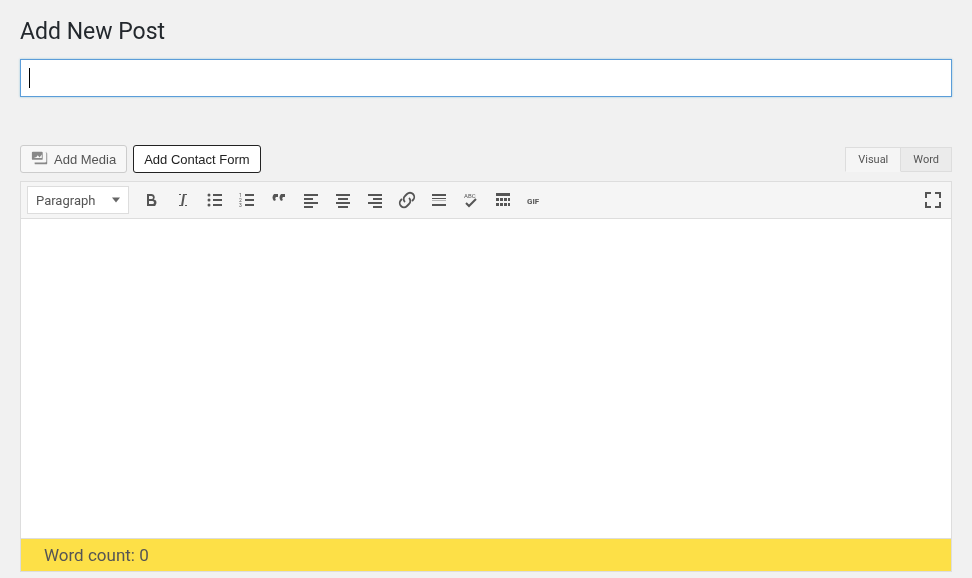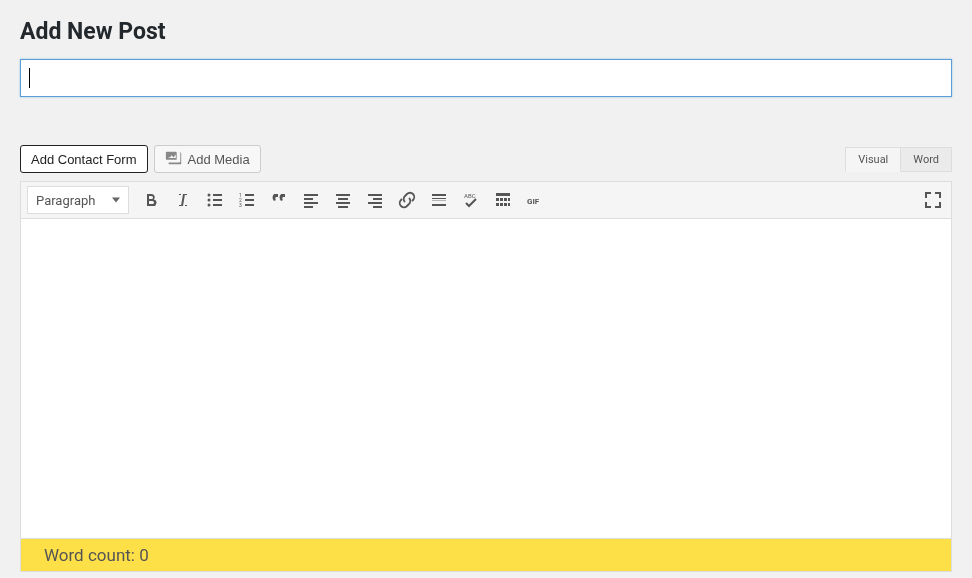--- a/index.html
+++ b/index.html
@@ -7,21 +7,21 @@
       font-family: -apple-system, BlinkMacSystemFont, "Segoe UI", Roboto, sans-serif;
       background: #f1f1f1;
       width: 972px;
       height: 578px;
       padding: 10px 20px;
       font-size: 13px;
       color: #444;
     }
     .page-title {
       font-size: 23px;
-      font-weight: 700;
+      font-weight: 400;
       color: #23282d;
       margin: 8px 0 14px 0;
     }
     .title-input {
       width: 100%;
       height: 38px;
       border: 1px solid #5b9dd9;
       outline: none;
       padding: 3px 8px;
       font-size: 16px;
@@ -146,30 +146,30 @@
 <h1 class="page-title">Add New Post</h1>
 
 <div class="title-wrap">
   <input class="title-input" type="text" value="" style="">
   <div class="cursor-bar" style="left:9px; top:9px;"></div>
 </div>
 
 <div class="editor-spacer"></div>
 
 <div class="media-row">
-  <button class="btn btn-plain">
-    <span>Add Contact Form</span>
-  </button>
   <button class="btn">
     <span>
       <svg viewBox="0 0 20 20">
           <path d="M13 11V4c0-.55-.45-1-1-1H2c-.55 0-1 .45-1 1v7c0 .55.45 1 1 1h10c.55 0 1-.45 1-1zM6 9l1.5-2 2 2.5L12 6v4H3l3-1zm11-6v11c0 .55-.45 1-1 1H4v1c0 .55.45 1 1 1h12c.55 0 1-.45 1-1V5c0-.55-.45-1-1-1h-1z"></path>
         </svg>
     </span>
     <span>Add Media</span>
+  </button>
+  <button class="btn btn-plain">
+    <span>Add Contact Form</span>
   </button>
   <div class="tabs">
     <div class="tab active">Visual</div>
     <div class="tab">Word</div>
   </div>
 </div>
 
 <div class="toolbar">
   <div class="format-select">
     <span>Paragraph</span>

